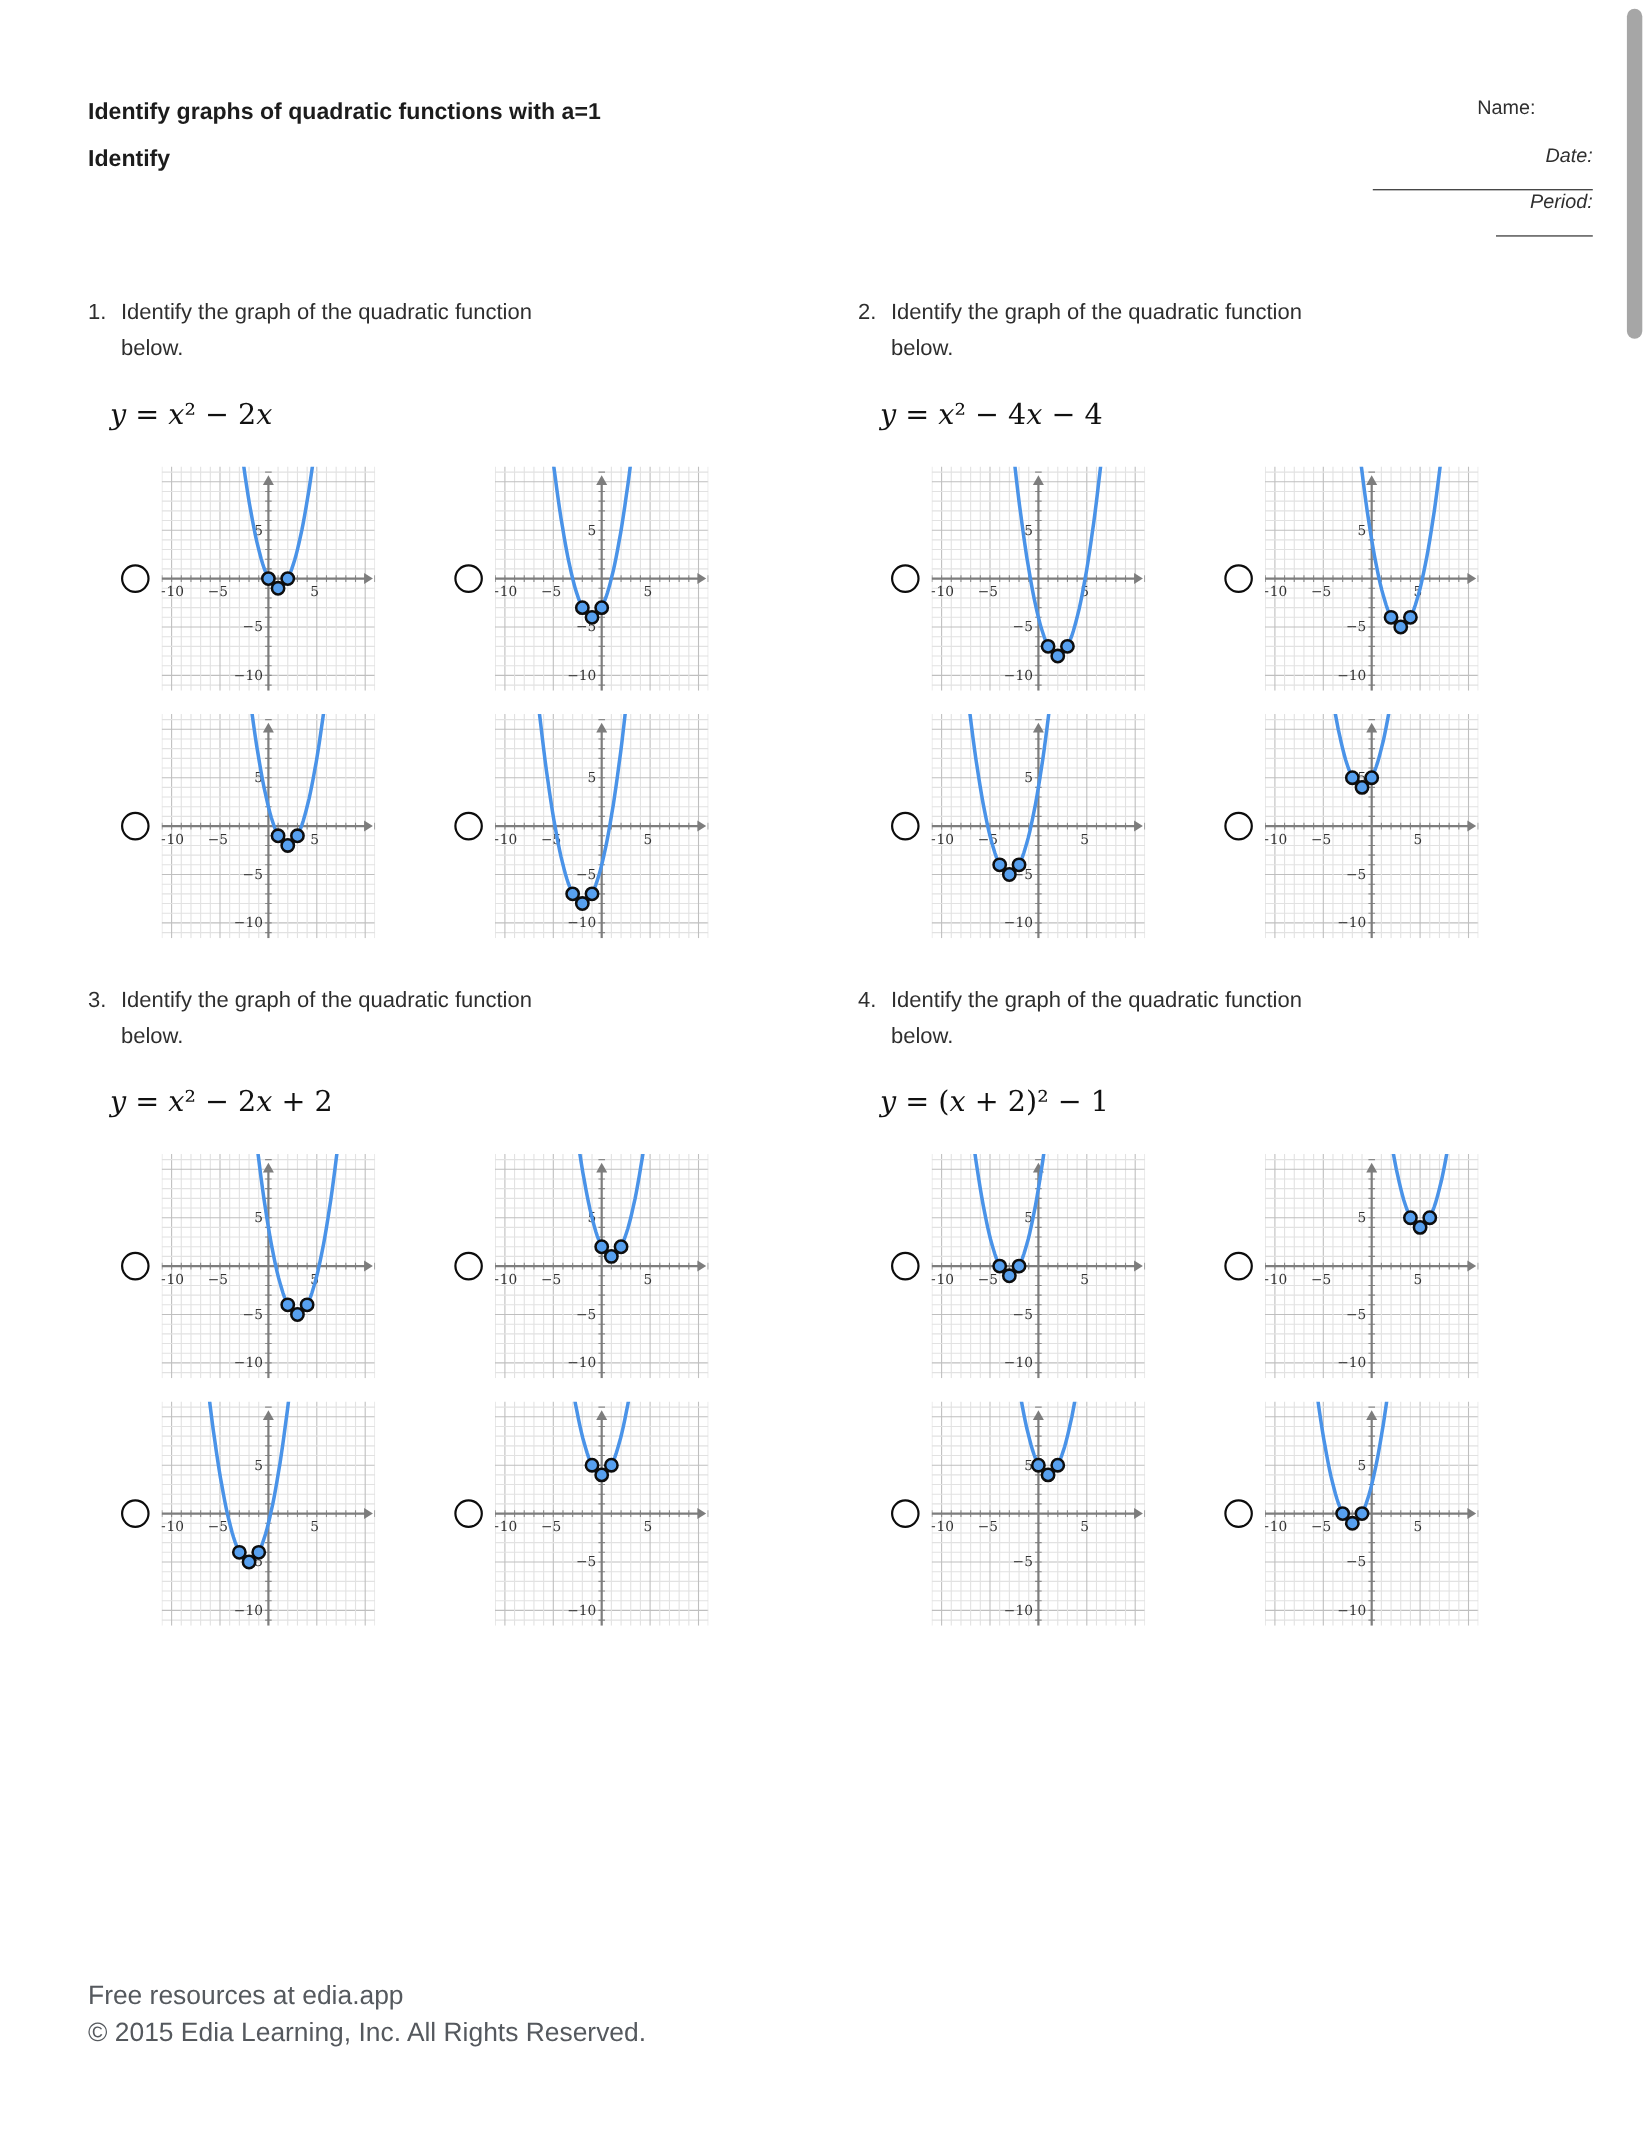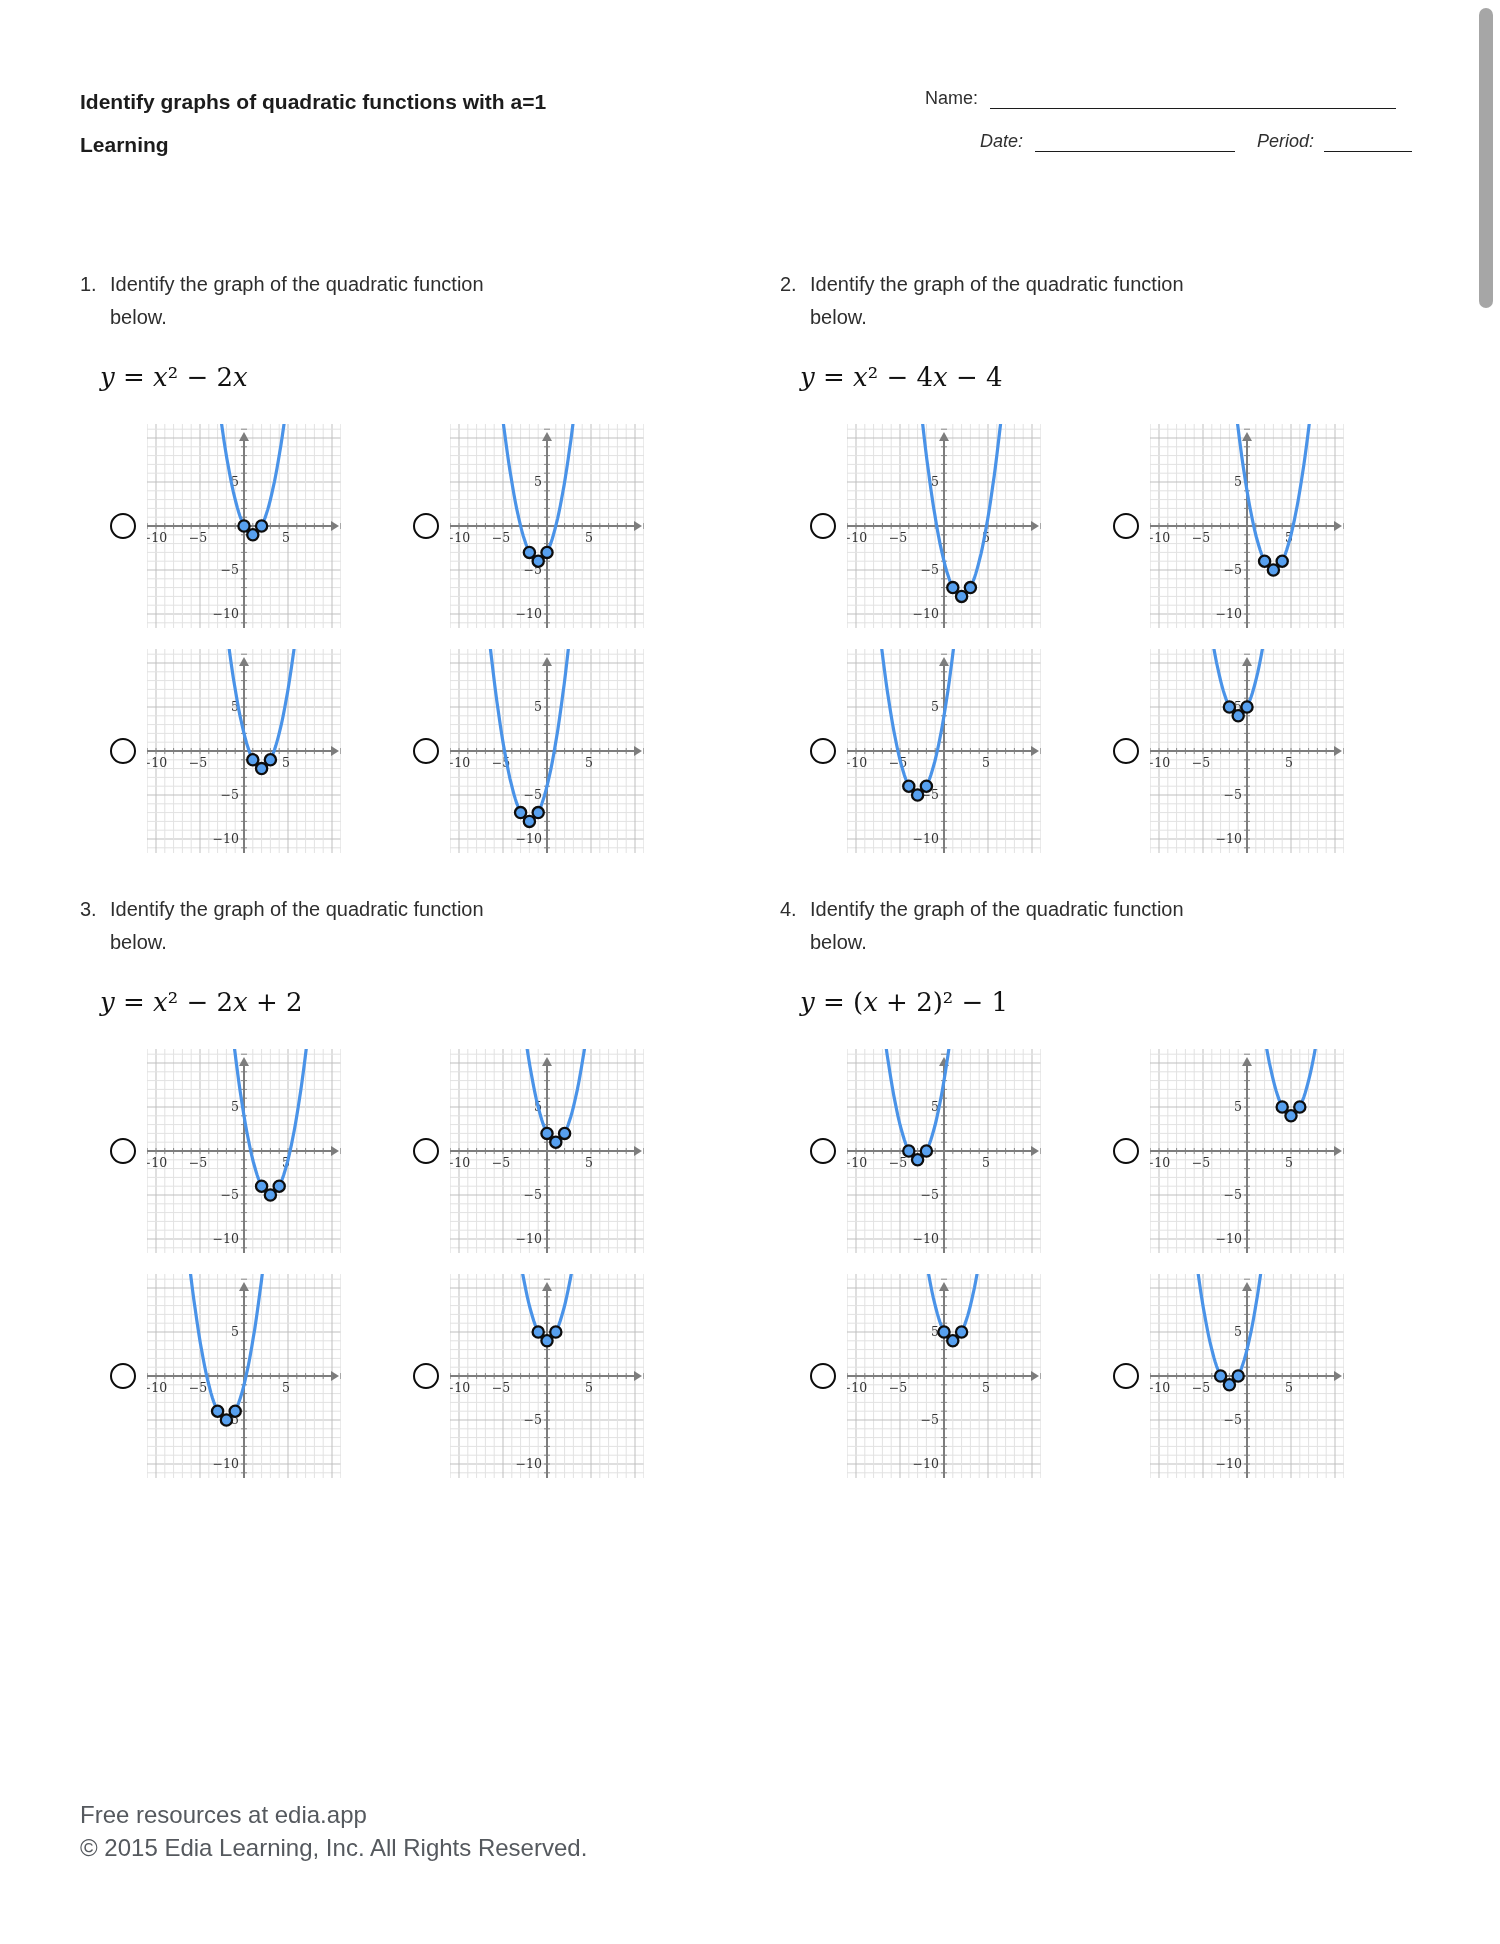--- a/index.html
+++ b/index.html
@@ -1,21 +1,21 @@
 <!DOCTYPE html>
 <html><head>
 <meta charset="utf-8">
 <style>
   html,body{margin:0;padding:0;background:#ffffff;}
   .page{position:relative;width:1500px;height:1944px;background:#fff;overflow:hidden;
         font-family:"Liberation Sans", sans-serif;color:#2f2f2f;}
   
   .title{position:absolute;left:80px;top:80px;font-size:21px;font-weight:bold;
          line-height:43px;color:#1c1c1c;}
-  .fieldrow{position:absolute;display:flex;align-items:flex-end;font-size:18px;color:#2f2f2f;}
+  .fieldrow{position:absolute;display:flex;align-items:flex-end;font-size:18px;color:#2f2f2f;flex-direction:column;}
   .fline{border-bottom:1.6px solid #1c1c1c;height:20px;}
   
   .sb-thumb{position:absolute;right:7px;top:8px;width:14px;height:300px;border-radius:7px;
             background:#a6a6a6;}
   
   .q{position:absolute;width:640px;}
   .prompt{display:flex;font-size:20px;line-height:33px;color:#2e2e2e;}
   .qnum{width:30px;flex:none;}
   .equation{margin:28px 0 0 20px;font-family:"DejaVu Serif", serif;font-size:26px;color:#111;}
   .equation i{font-style:italic;}
@@ -27,21 +27,21 @@
   
   .footer{position:absolute;left:80px;top:1798px;font-size:24px;line-height:33px;color:#55595e;}
 </style>
 </head>
 <body>
 
 <div class="page">
 
   <div class="title">
     <div>Identify graphs of quadratic functions with a=1</div>
-    <div>Learning</div>
+    <div>Identify</div>
   </div>
 
   <div class="fieldrow" style="left:925px;top:88px;width:471px;">
     <span>Name:</span>
     <span class="fline" style="flex:1;margin-left:12px;"></span>
   </div>
   <div class="fieldrow" style="left:980px;top:131px;width:468px;font-style:italic;">
     <span>Date:</span>
     <span class="fline" style="width:200px;margin-left:12px;"></span>
     <span style="margin-left:22px;text-align:center;">Period:</span>

